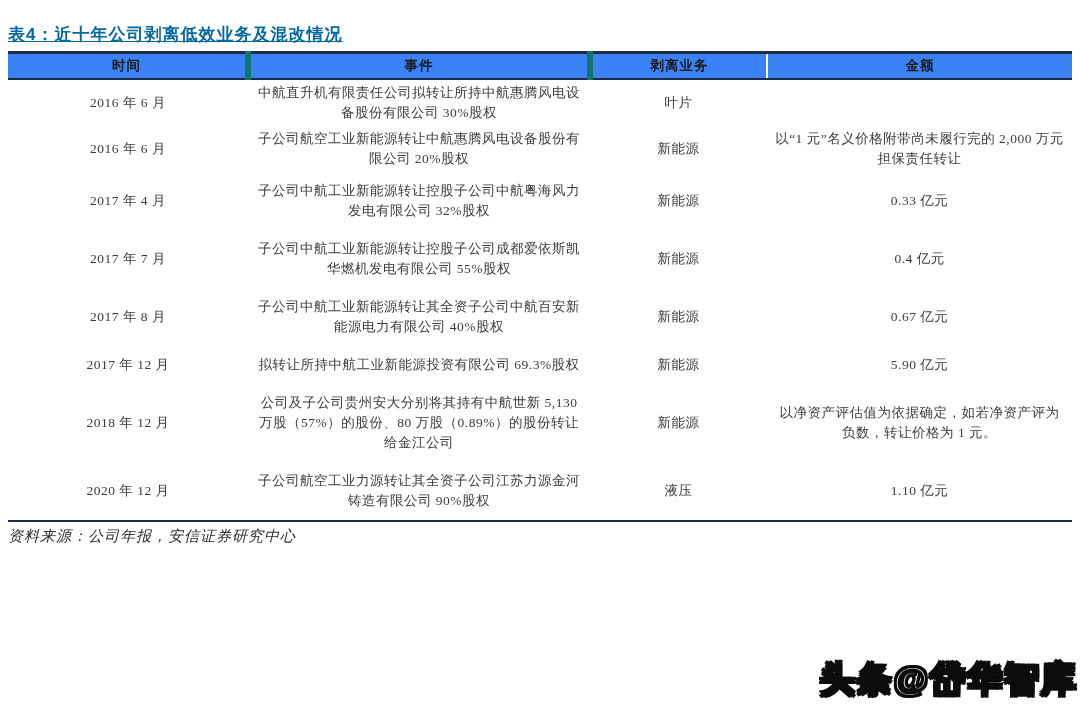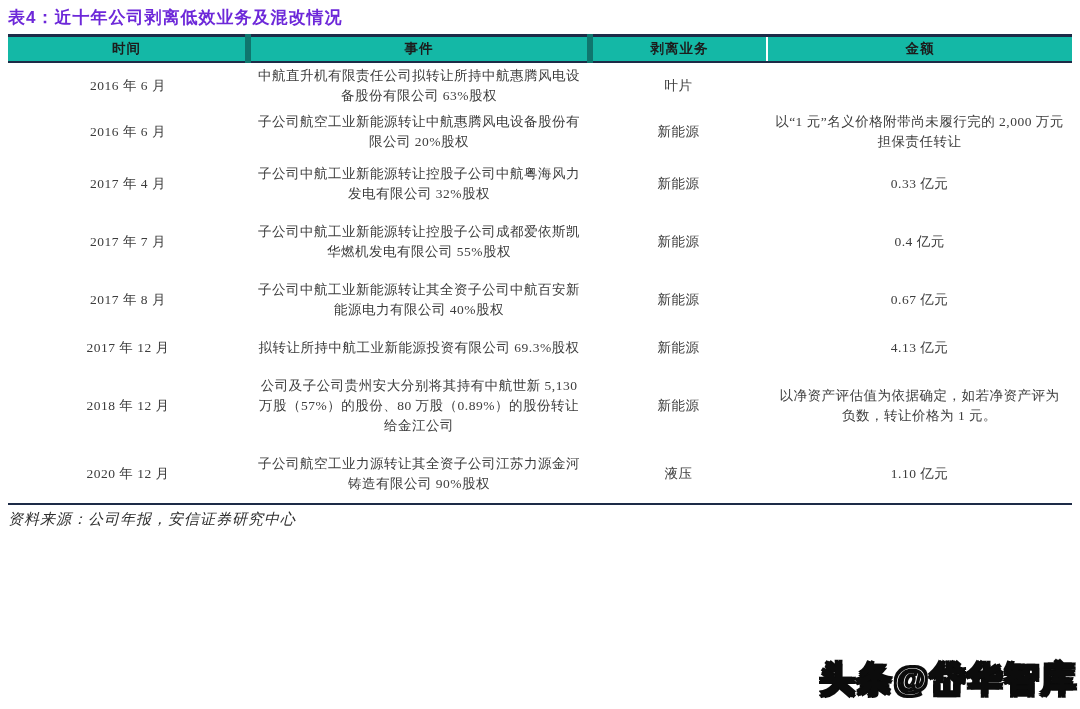--- a/index.html
+++ b/index.html
@@ -7,36 +7,37 @@
     position:relative;
     width:1080px; height:709px;
     background:#ffffff;
     overflow:hidden;
     font-family:"Liberation Serif", serif;
   }
   .title {
     font-family:"Liberation Sans", sans-serif;
     font-size:17px;
     font-weight:bold;
-    color:#6d28d9;
-    padding:6px 0 5px 8px;
+    color:#0369a1;
+    padding:23px 0 5px 8px;
     letter-spacing:1px;
+    text-decoration:underline;
   }
   table.tbl {
     border-collapse:collapse;
     table-layout:fixed;
     width:1064px;
     margin-left:8px;
   }
   col.c-time     { width:240px; }
   col.c-event    { width:342px; }
   col.c-business { width:177px; }
   col.c-amount   { width:305px; }
   thead th {
-    background:#14b8a6;
+    background:#3b82f6;
     border-top:3px solid #1d2b47;
     border-bottom:2px solid #1d2b47;
     font-size:13.5px;
     font-weight:bold;
     color:#1c1c1c;
     padding:3px 0;
     letter-spacing:1px;
   }
   thead th.b-dark  { border-left:6px solid #0f766e; }
   thead th.b-light { border-left:2px solid #ffffff; }
@@ -96,21 +97,21 @@
         <th>时间</th>
         <th class="b-dark">事件</th>
         <th class="b-dark">剥离业务</th>
         <th class="b-light">金额</th>
       </tr>
     </thead>
     <tbody id="tbody">
 
   <tr>
     <td>2016 年 6 月</td>
-    <td>中航直升机有限责任公司拟转让所持中航惠腾风电设备股份有限公司 63%股权</td>
+    <td>中航直升机有限责任公司拟转让所持中航惠腾风电设备股份有限公司 30%股权</td>
     <td>叶片</td>
     <td></td>
   </tr>
 
   <tr>
     <td>2016 年 6 月</td>
     <td>子公司航空工业新能源转让中航惠腾风电设备股份有限公司 20%股权</td>
     <td>新能源</td>
     <td>以“1 元”名义价格附带尚未履行完的 2,000 万元担保责任转让</td>
   </tr>
@@ -134,21 +135,21 @@
     <td>子公司中航工业新能源转让其全资子公司中航百安新能源电力有限公司 40%股权</td>
     <td>新能源</td>
     <td>0.67 亿元</td>
   </tr>
 
 
   <tr>
     <td>2017 年 12 月</td>
     <td>拟转让所持中航工业新能源投资有限公司 69.3%股权</td>
     <td>新能源</td>
-    <td>4.13 亿元</td>
+    <td>5.90 亿元</td>
   </tr>
 
   <tr>
     <td>2018 年 12 月</td>
     <td>公司及子公司贵州安大分别将其持有中航世新 5,130 万股（57%）的股份、80 万股（0.89%）的股份转让给金江公司</td>
     <td>新能源</td>
     <td>以净资产评估值为依据确定，如若净资产评为负数，转让价格为 1 元。</td>
   </tr>
 
   <tr>

